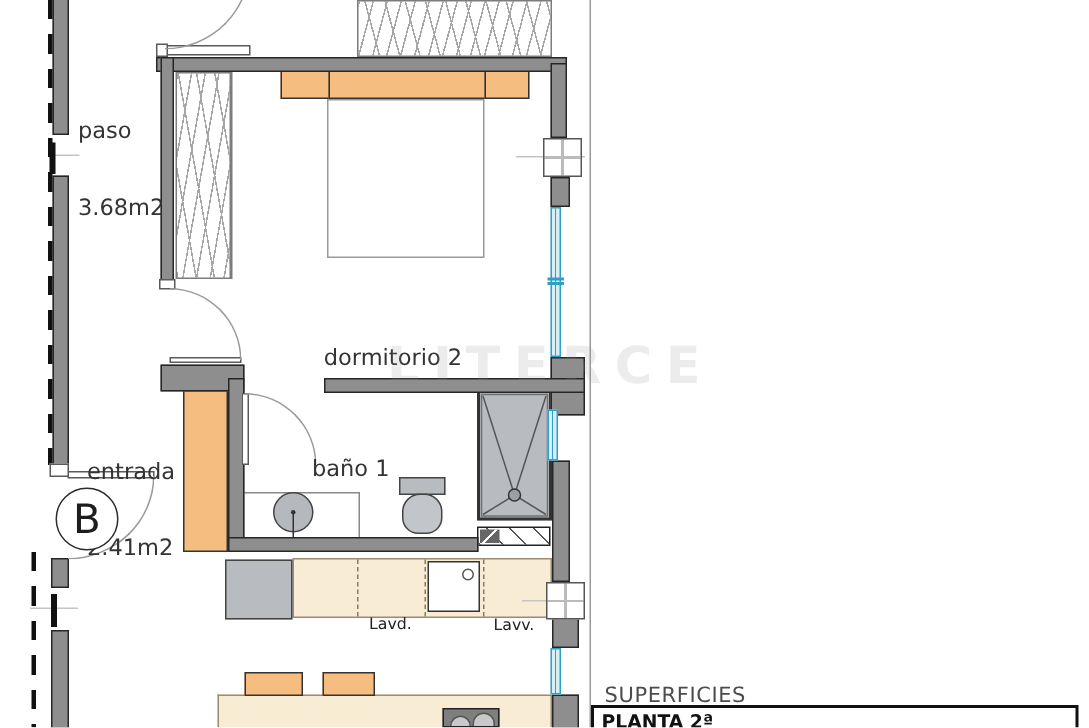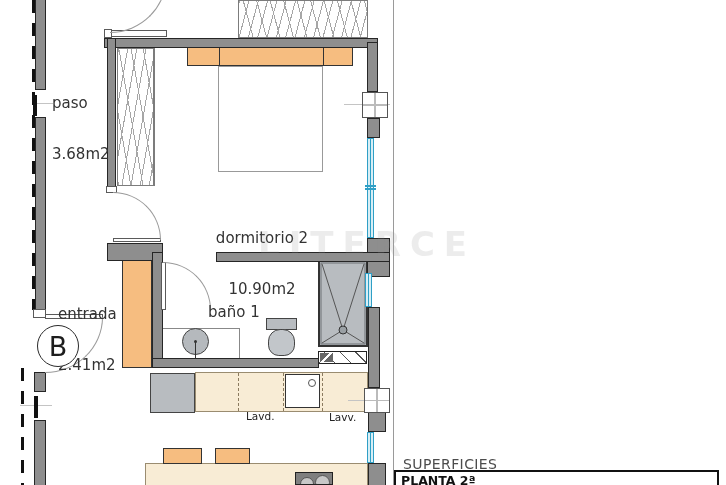--- a/index.html
+++ b/index.html
@@ -144,27 +144,26 @@
   <div class="cap" style="left:113px;top:238px;width:48px;height:4px;"></div>
   <div class="cap" style="left:161px;top:262px;width:5px;height:48px;"></div>
   <div class="cap" style="left:45px;top:314px;width:58px;height:5px;"></div>
   <div class="cap" style="left:33px;top:309px;width:13px;height:9px;"></div>
 
   <div class="arc tr" style="left:110px;top:-24px;width:57px;height:57px;border-top-right-radius:100%;transform:scaleY(-1);transform-origin:center;"></div>
   <div class="arc tr" style="left:113px;top:192px;width:48px;height:48px;"></div>
   <div class="arc tr" style="left:163px;top:262px;width:48px;height:48px;"></div>
   <div class="arc br" style="left:45px;top:317px;width:58px;height:56px;"></div>
 
-  <div class="room-label" style="left:52px;top:61px;">
+  <div class="room-label" style="left:52px;top:45px;">
     <div>paso</div>
     <div>3.68m2</div>
   </div>
   <div class="room-label" style="left:192px;top:196px;width:140px;text-align:center;">
     <div>dormitorio 2</div>
-    <div>10.90m2</div>
   </div>
   <div class="room-label" style="left:58px;top:272px;">
     <div>entrada</div>
     <div>2.41m2</div>
   </div>
   <div class="room-label" style="left:208px;top:270px;width:100px;text-align:left;">
     <div>baño 1</div>
   </div>
   <div class="small-label" style="left:246px;top:410px;">Lavd.</div>
   <div class="small-label" style="left:329px;top:411px;text-align:right;">Lavv.</div>

